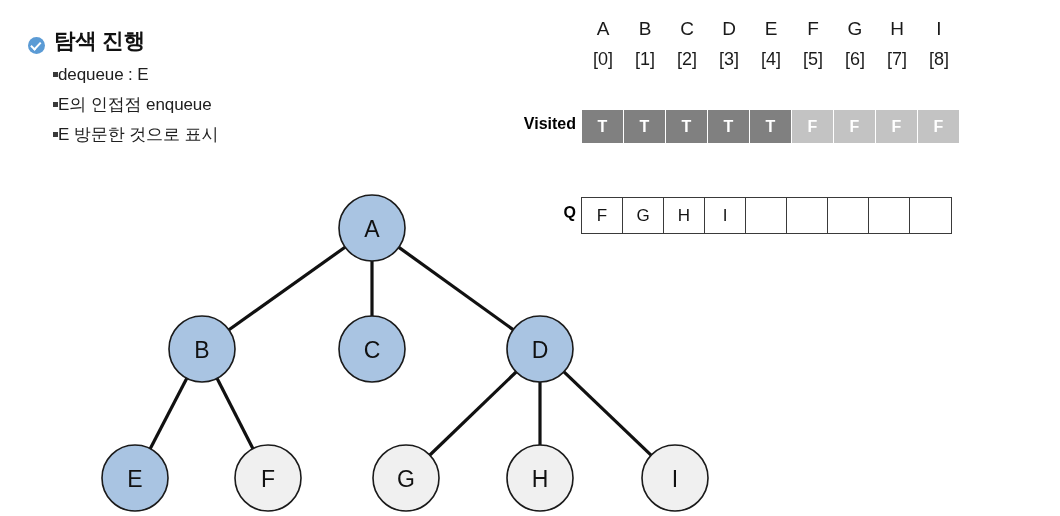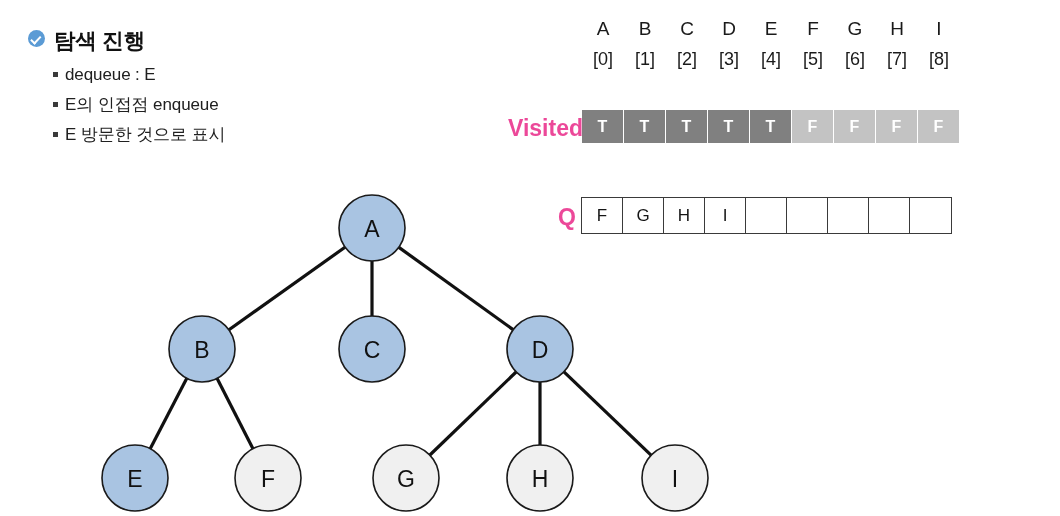--- a/index.html
+++ b/index.html
@@ -22,21 +22,21 @@
 
   
   #bullets {
     position: absolute;
     left: 28px;
     top: 30px;
     width: 330px;
   }
   .head-row {
     display: flex;
-    align-items: flex-start;
+    align-items: flex-end;
     gap: 9px;
     margin-bottom: 10px;
   }
   .check-icon {
     width: 17px;
     height: 17px;
     border-radius: 50%;
     background: #5B9BD5;
     display: inline-block;
     position: relative;
@@ -56,21 +56,20 @@
   .head-text {
     font-size: 21.5px;
     font-weight: bold;
     letter-spacing: -0.2px;
     color: #111111;
     line-height: 1.1;
   }
   .sub-item {
     display: flex;
     align-items: baseline;
-    gap: 7px;
     margin: 0 0 9px 25px;
   }
   .sq-bullet {
     width: 5px;
     height: 5px;
     background: #3a3a3a;
     flex: 0 0 auto;
     position: relative;
     top: -3px;
   }
@@ -108,23 +107,23 @@
   }
   .arr-idx .icell {
     width: 42px;
     text-align: center;
     font-size: 18px;
     color: #1a1a1a;
     line-height: 1.15;
   }
   .row-label {
     position: absolute;
-    font-size: 23px;
+    font-size: 16px;
     font-weight: bold;
-    color: #ec4899;
+    color: #000000;
   }
   #visited-label { left: 0px; top: 97px; width: 68px; text-align: right; }
   #q-label       { left: 0px; top: 186px; width: 68px; text-align: right; }
 
   .visited-row {
     position: absolute;
     left: 74px;
     top: 92px;
     display: flex;
     gap: 1px;

